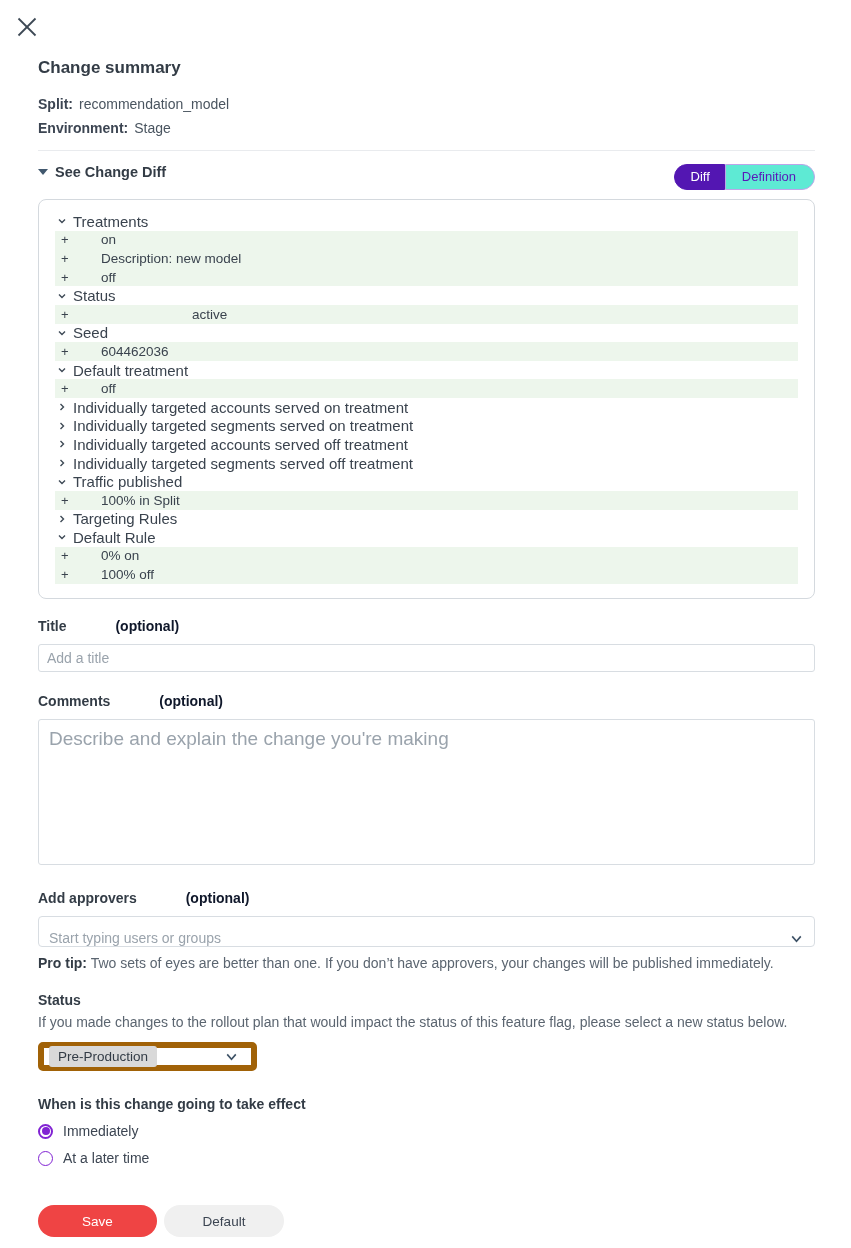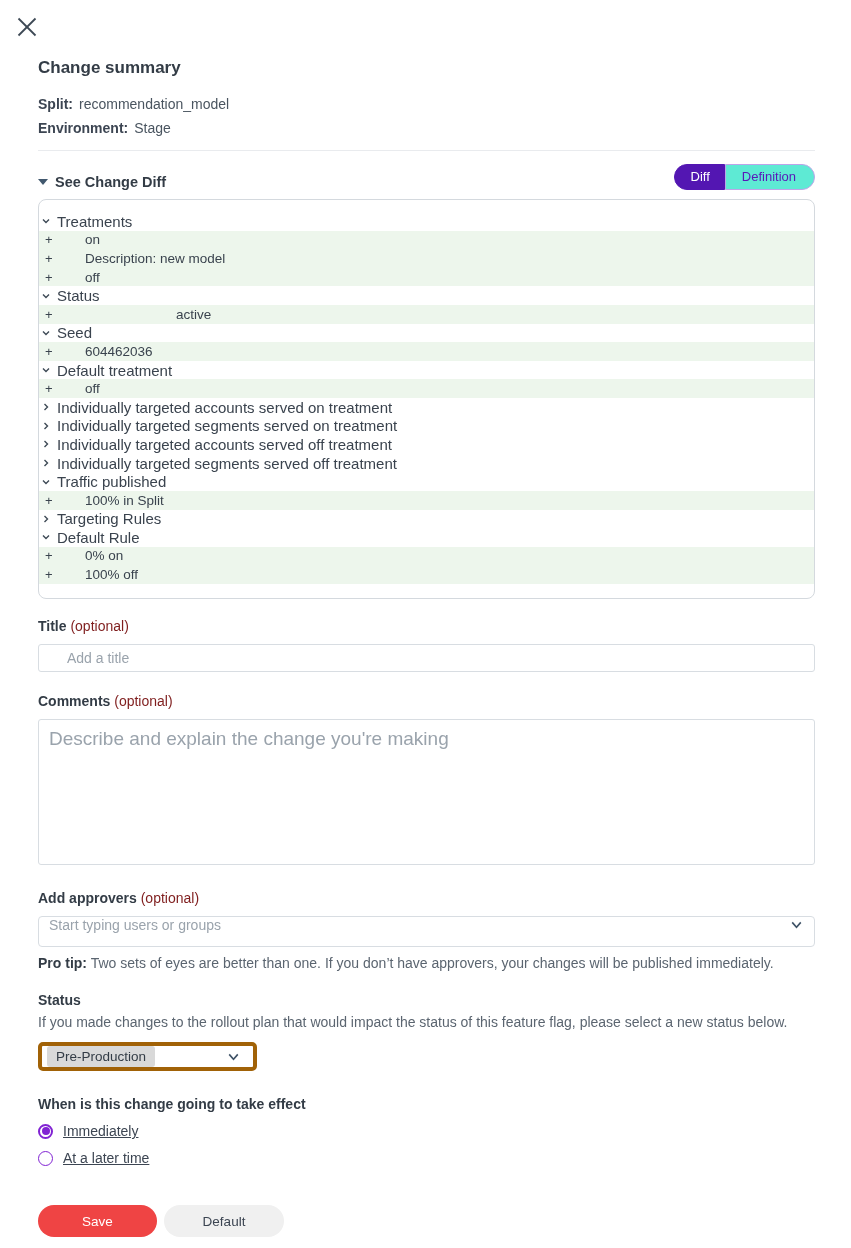--- a/index.html
+++ b/index.html
@@ -18,21 +18,21 @@
   }
   .content { padding: 0 36px 0 38px; }
   .page-title { margin-top: 58px; font-size: 17px; font-weight: bold; color: #333c46; }
   .meta-row { font-size: 14px; color: #3c4552; }
   .meta-row.first { margin-top: 18px; }
   .meta-row.second { margin-top: 8px; }
   .meta-label { font-weight: bold; }
   .meta-value { margin-left: 6px; color: #4a5560; }
   .divider { margin-top: 14px; border-top: 1px solid #e9ebee; }
 
-  .diff-header { margin-top: 13px; display: flex; align-items: flex-end; justify-content: space-between; }
+  .diff-header { margin-top: 13px; display: flex; align-items: flex-start; justify-content: space-between; }
   .collapse-toggle { display: flex; align-items: center; cursor: pointer; }
   .tri-down {
     width: 0; height: 0; margin-right: 7px;
     border-left: 5px solid transparent; border-right: 5px solid transparent;
     border-top: 6px solid #41586e;
   }
   .collapse-label { font-size: 14.5px; font-weight: bold; color: #333c46; }
 
   .seg-group { display: flex; }
   .seg {
@@ -44,85 +44,85 @@
     border-radius: 13px 0 0 13px; padding-left: 16px;
   }
   .seg-inactive {
     background: #5eead4; color: #5a18b8; border-color: #bda4e9;
     border-radius: 0 13px 13px 0; padding-right: 18px; padding-left: 16px;
   }
 
   .diff-box {
     margin-top: 9px; height: 400px;
     border: 1px solid #d4d9de; border-radius: 8px;
-    padding: 12px 0; overflow: hidden;
+    padding: 12px 16px; overflow: hidden;
   }
   .diff-row { height: 18.6px; display: flex; align-items: center; position: relative; }
   .diff-row.header-row { background: #ffffff; }
   .diff-row.added-row { background: #edf6ec; }
   .row-chevron { width: 12px; display: flex; align-items: center; justify-content: center; margin-left: 1px; }
   .header-label { font-size: 15px; color: #3a434e; margin-left: 5px; white-space: nowrap; }
   .plus-sign { position: absolute; left: 6px; font-size: 13px; color: #3a434e; }
   .added-text { font-size: 13.5px; color: #3a434e; white-space: nowrap; }
   .indent-1 { padding-left: 46px; }
   .indent-2 { padding-left: 137px; }
 
   .field-label { font-size: 14px; font-weight: bold; color: #333c46; }
-  .optional { font-weight: normal; color: #7f1d1d; }
+  .optional { font-weight: bold; color: #0f172a; margin-left: 45px; }
   .lbl-title { margin-top: 19px; }
   .text-input {
     margin-top: 10px; width: 100%; height: 28px;
     border: 1px solid #d8dde2; border-radius: 3px;
     font-family: "Liberation Sans", "DejaVu Sans", sans-serif;
-    font-size: 14px; color: #3c4552; padding: 0 28px; outline: none;
+    font-size: 14px; color: #3c4552; padding: 0 8px; outline: none;
   }
   .text-input::placeholder, textarea::placeholder { color: #9aa3ac; opacity: 1; }
   .lbl-comments { margin-top: 21px; }
   .comments-area {
     margin-top: 10px; width: 100%; height: 146px; resize: none;
     border: 1px solid #d8dde2; border-radius: 3px;
     font-family: "Liberation Sans", "DejaVu Sans", sans-serif;
     font-size: 19px; color: #3c4552; padding: 8px 10px; outline: none;
   }
   .lbl-approvers { margin-top: 21px; }
   .select-box {
     margin-top: 10px; width: 100%; height: 31px;
     border: 1px solid #d8dde2; border-radius: 4px;
-    display: flex; align-items: flex-start; justify-content: space-between;
+    display: flex; align-items: flex-end; justify-content: space-between;
     padding: 0 10px; cursor: pointer;
   }
   .select-placeholder { font-size: 14px; color: #9aa3ac; }
   .protip { margin-top: 8px; font-size: 14px; color: #5b6570; line-height: 17px; }
   .protip-label { font-weight: bold; color: #333c46; }
 
   .lbl-status { margin-top: 20px; }
   .status-desc { margin-top: 6px; font-size: 14px; color: #5b6570; line-height: 17px; max-width: 770px; }
   .status-select {
     margin-top: 11px; width: 219px; height: 29px;
-    border: 4px solid #a16207; border-radius: 5px;
+    border: 6px solid #a16207; border-radius: 5px;
     display: flex; align-items: center; justify-content: space-between;
     padding: 0 12px 0 5px; cursor: pointer;
   }
   .status-chip {
     background: #d9d9d9; border-radius: 3px; padding: 3px 9px;
     font-size: 13.5px; color: #333c46;
   }
 
   .lbl-effect { margin-top: 25px; }
   .radio-option { display: flex; align-items: center; margin-top: 11px; cursor: pointer; }
   .radio-circle {
     width: 15px; height: 15px; border-radius: 50%;
     border: 1.6px solid #8123d3; position: relative; flex-shrink: 0;
   }
   .radio-circle.checked { border-width: 2px; }
   .radio-circle.checked::after {
     content: ""; position: absolute; left: 1.5px; top: 1.5px;
     width: 8px; height: 8px; border-radius: 50%; background: #8123d3;
   }
-  .radio-label { font-size: 14px; color: #3c4552; margin-left: 10px; text-decoration: underline; }
+  .radio-label { font-size: 14px; color: #3c4552; margin-left: 10px; }
 
   .btn-row { margin-top: 39px; display: flex; }
   .btn {
     height: 32px; border: none; border-radius: 16px; cursor: pointer;
     font-family: "Liberation Sans", "DejaVu Sans", sans-serif; font-size: 13.5px;
   }
   .btn-save { width: 119px; background: #ef4444; color: #ffffff; text-align: center; }
   .btn-cancel { width: 120px; background: #f0f0f0; color: #3c4552; margin-left: 7px; }
 </style>
 </head>

